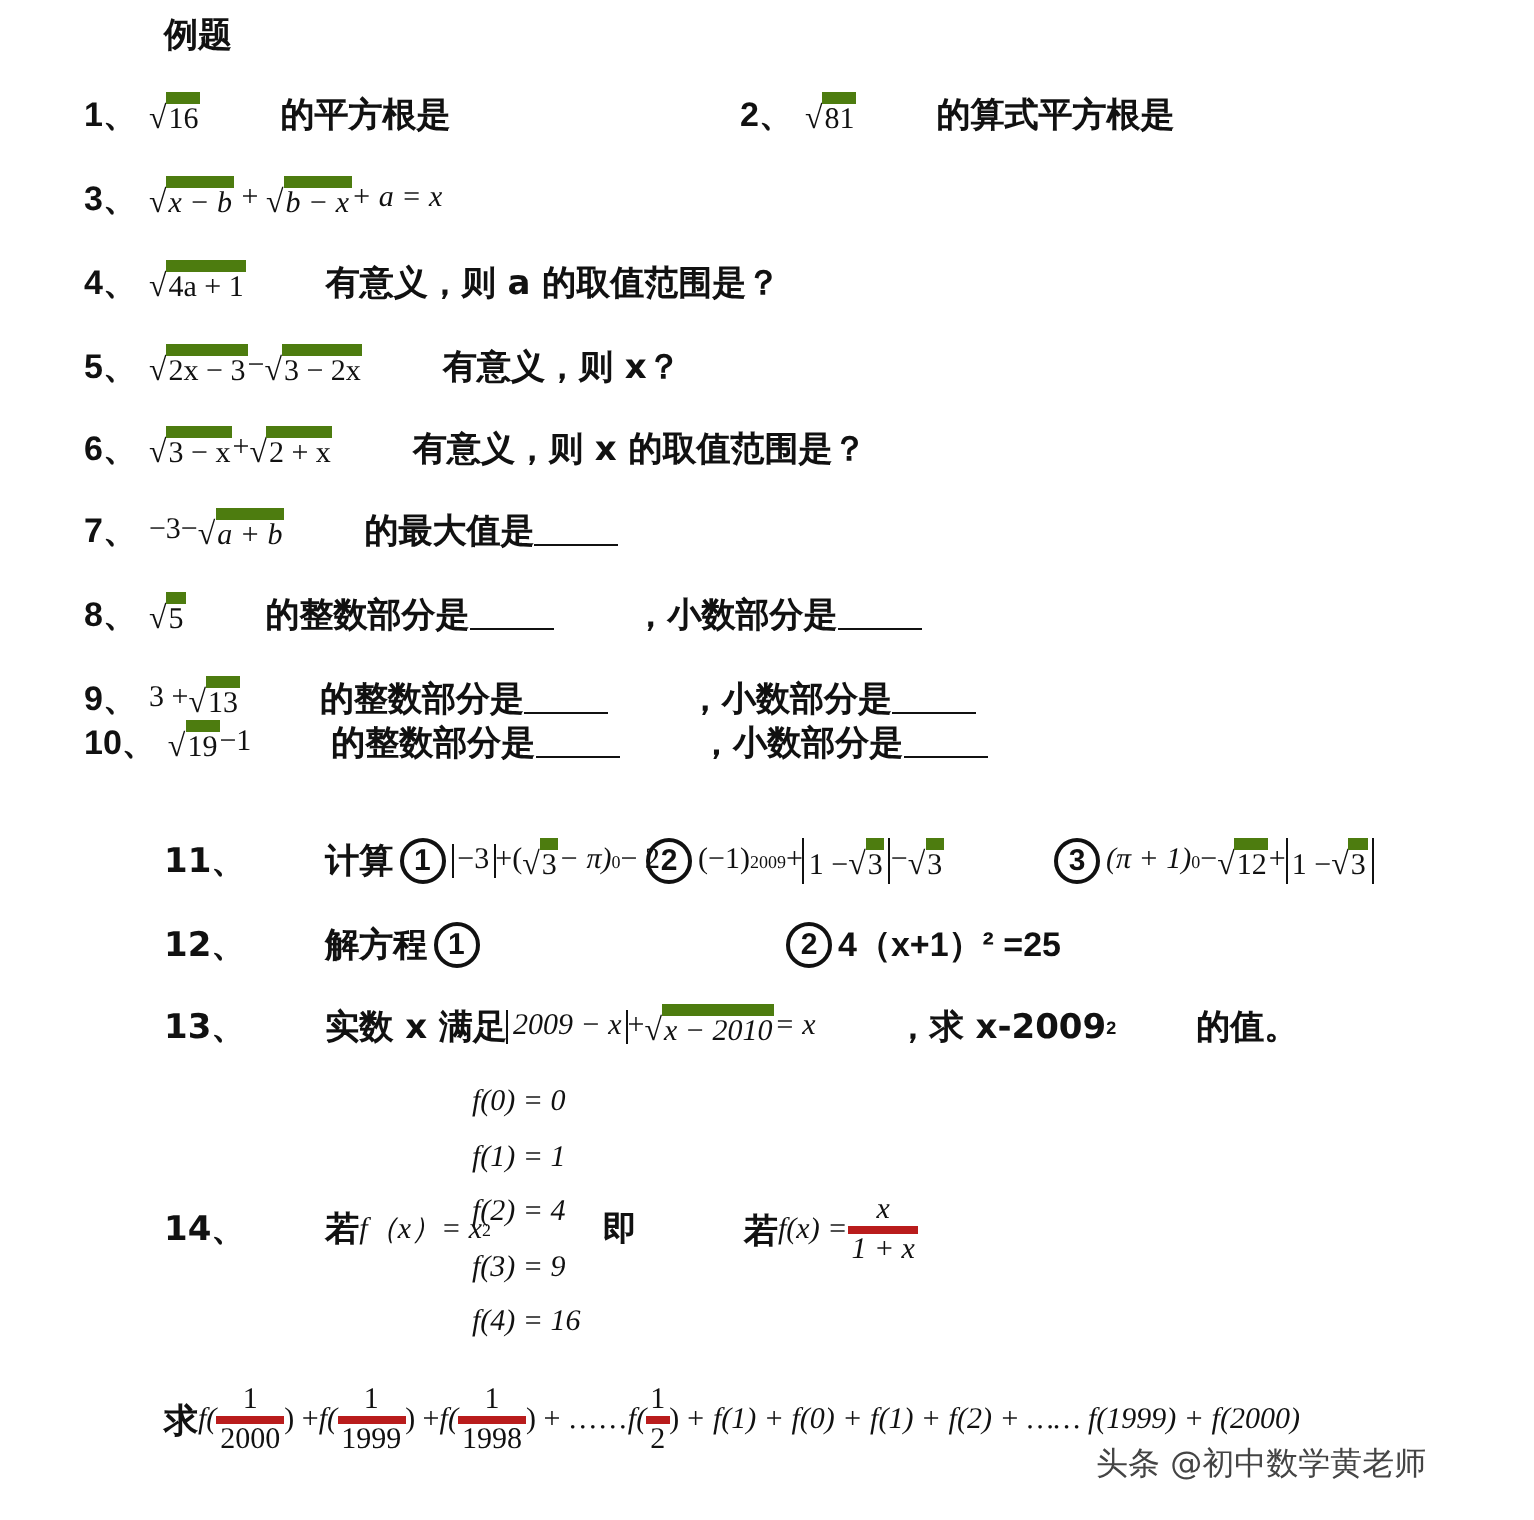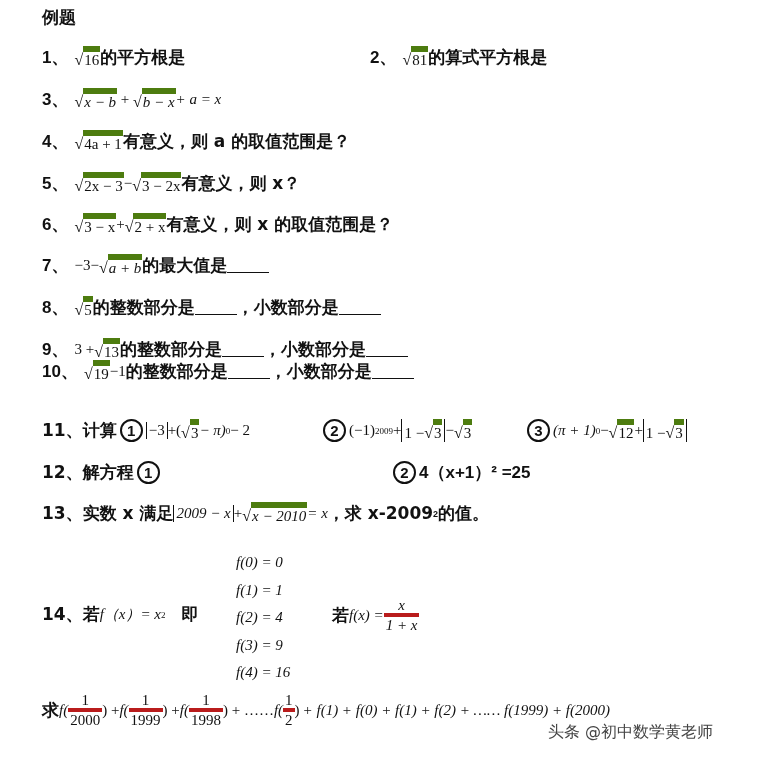--- a/index.html
+++ b/index.html
@@ -1,32 +1,32 @@
 <!DOCTYPE html>
 <html><head>
 <meta charset="utf-8">
 <style>
   html, body { margin:0; padding:0; background:#ffffff; }
   body { width:767px; height:760px; position:relative; overflow:hidden; color:#111; }
-  .cjk { font-family:"DejaVu Sans", sans-serif; font-weight:bold; font-size:17px; }
+  .cjk { font-family:"DejaVu Sans", sans-serif; font-weight:bold; font-size:17px;margin-left:40px; }
   .num { font-family:"Liberation Sans", sans-serif; font-weight:bold; font-size:17px; }
   .m { font-family:"Liberation Serif", serif; font-size:15px; font-weight:normal; }
   .mi { font-family:"Liberation Serif", serif; font-style:italic; font-size:15px; }
   .row { position:absolute; left:42px; white-space:nowrap; display:flex; align-items:center; }
   .sqrt { display:inline-flex; align-items:flex-end; }
   .sqrt .rad { font-family:"Liberation Serif", serif; font-size:16px; }
   .sqrt .body { border-top:6px solid #4d7c0f; padding:0 1px; font-family:"Liberation Serif", serif; font-size:15px; line-height:17px; }
   .abs { border-left:1px solid #111; border-right:1px solid #111; padding:0 2px; }
   .blank { display:inline-block; border-bottom:1.5px solid #111; width:42px; height:14px; }
   .circ { display:inline-block; width:19px; height:19px; border:2px solid #111; border-radius:50%; text-align:center; line-height:19px; font-family:"Liberation Sans", sans-serif; font-weight:bold; font-size:15px; margin:0 3px; }
   .frac { display:inline-flex; flex-direction:column; align-items:center; vertical-align:middle; font-family:"Liberation Serif", serif; font-size:15px; line-height:16px; }
   .frac .n { padding:0 2px; }
   .frac .d { border-top:4px solid #b91c1c; padding:0 2px; }
   .sup { font-size:9px; vertical-align:super; }
-  .list { position:absolute; left:236px; top:549px; font-family:"Liberation Serif", serif; font-size:16px; line-height:27.5px; }
+  .list { position:absolute; left:236px; top:538px; font-family:"Liberation Serif", serif; font-size:16px; line-height:27.5px; }
   .wm { position:absolute; left:548px; top:722px; font-family:"DejaVu Sans", sans-serif; font-size:16px; color:#444; }
   .sp { display:inline-block; width:6px; }
 </style>
 </head>
 <body>
 
 <div class="row cjk" style="top:6px;">
     <span>例题</span>
   </div>
 

